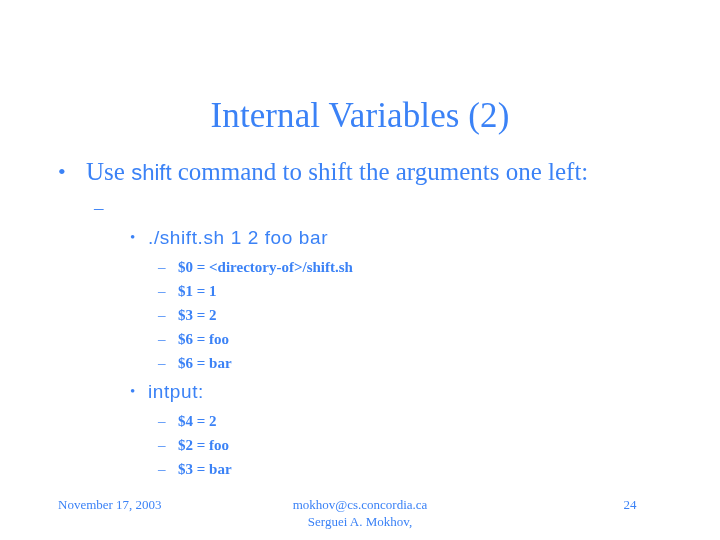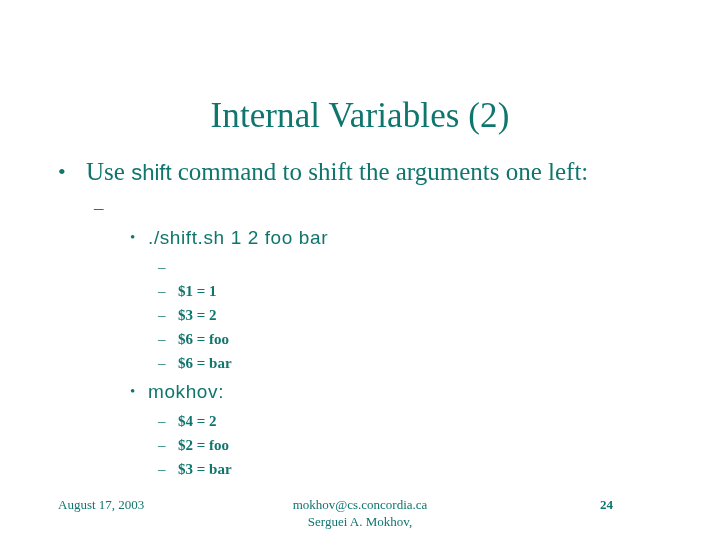--- a/index.html
+++ b/index.html
@@ -5,21 +5,21 @@
   html, body {
     margin: 0;
     padding: 0;
     background: #ffffff;
   }
   .slide {
     position: relative;
     width: 720px;
     height: 532px;
     background: #ffffff;
-    color: #0f766e;
+    color: #3b82f6;
     overflow: hidden;
     font-family: "Liberation Serif", "DejaVu Serif", serif;
   }
 
   
   .slide-title {
     position: absolute;
     left: 0;
     top: 72px;
     width: 720px;
@@ -143,22 +143,21 @@
     top: 0;
     width: 360px;
     text-align: center;
   }
   .footer-center .fc-line { display: block; white-space: nowrap; }
   .footer-page {
     position: absolute;
     left: 600px;
     top: 0;
     width: 60px;
-    text-align: left;
-    font-weight: bold;
+    text-align: center;
   }
 </style>
 </head>
 <body>
 
 <div class="slide">
 
   <h1 class="slide-title">Internal Variables (2)</h1>
 
   <div class="body">
@@ -179,20 +178,21 @@
     <div class="line lvl3">
       <span class="marker">•</span>
       <span class="mono">./shift.sh 1 2 foo bar</span>
     </div>
 
     <div class="gap-sm"></div>
 
     <div>
       <div class="line lvl4">
         <span class="marker">–</span>
+        <span>$0 = &lt;directory-of&gt;/shift.sh</span>
       </div>
       <div class="line lvl4">
         <span class="marker">–</span>
         <span>$1 = 1</span>
       </div>
       <div class="line lvl4">
         <span class="marker">–</span>
         <span>$3 = 2</span>
       </div>
       <div class="line lvl4">
@@ -202,21 +202,21 @@
       <div class="line lvl4">
         <span class="marker">–</span>
         <span>$6 = bar</span>
       </div>
     </div>
 
     <div class="gap-sm"></div>
 
     <div class="line lvl3">
       <span class="marker">•</span>
-      <span class="mono">mokhov:</span>
+      <span class="mono">intput:</span>
     </div>
 
     <div class="gap-sm"></div>
 
     <div>
       <div class="line lvl4">
         <span class="marker">–</span>
         <span>$4 = 2</span>
       </div>
       <div class="line lvl4">
@@ -225,21 +225,21 @@
       </div>
       <div class="line lvl4">
         <span class="marker">–</span>
         <span>$3 = bar</span>
       </div>
     </div>
 
   </div>
 
   <div class="footer">
-    <span class="footer-date">August 17, 2003</span>
+    <span class="footer-date">November 17, 2003</span>
     <span class="footer-center">
       <span class="fc-line">mokhov@cs.concordia.ca</span>
       <span class="fc-line">Serguei A. Mokhov,</span>
     </span>
     <span class="footer-page">24</span>
   </div>
 
 </div>
 
 </body></html>

